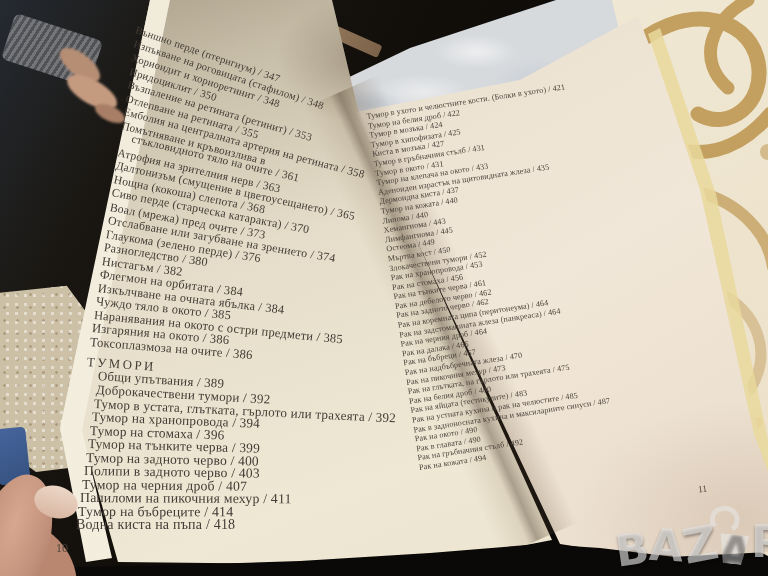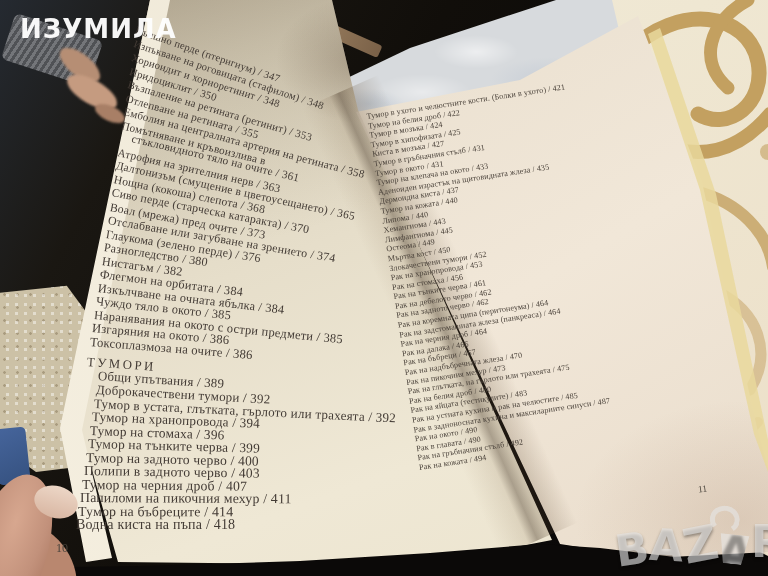--- a/index.html
+++ b/index.html
@@ -228,19 +228,18 @@
 
   <div class="pagenum pagenum-left">10</div>
   <div class="pagenum pagenum-right">11</div>
 
   <div class="abs bottom-dark"></div>
   <div class="abs thumb-base"></div>
   <div class="abs thumb"></div>
   <div class="abs thumb-nail"></div>
   <div class="abs vignette"></div>
 
-  <div class="abs wm-top">ИЗУМИЛА</div>
 
   <div class="abs bazar-logo">
     <span class="lb">B</span><span class="la1">A</span><span class="lz">Z</span><span class="bag-handle"></span><span class="bag-letter">A</span><span class="lr">R</span>
   </div>
 
 </div>
 
 </body></html>

